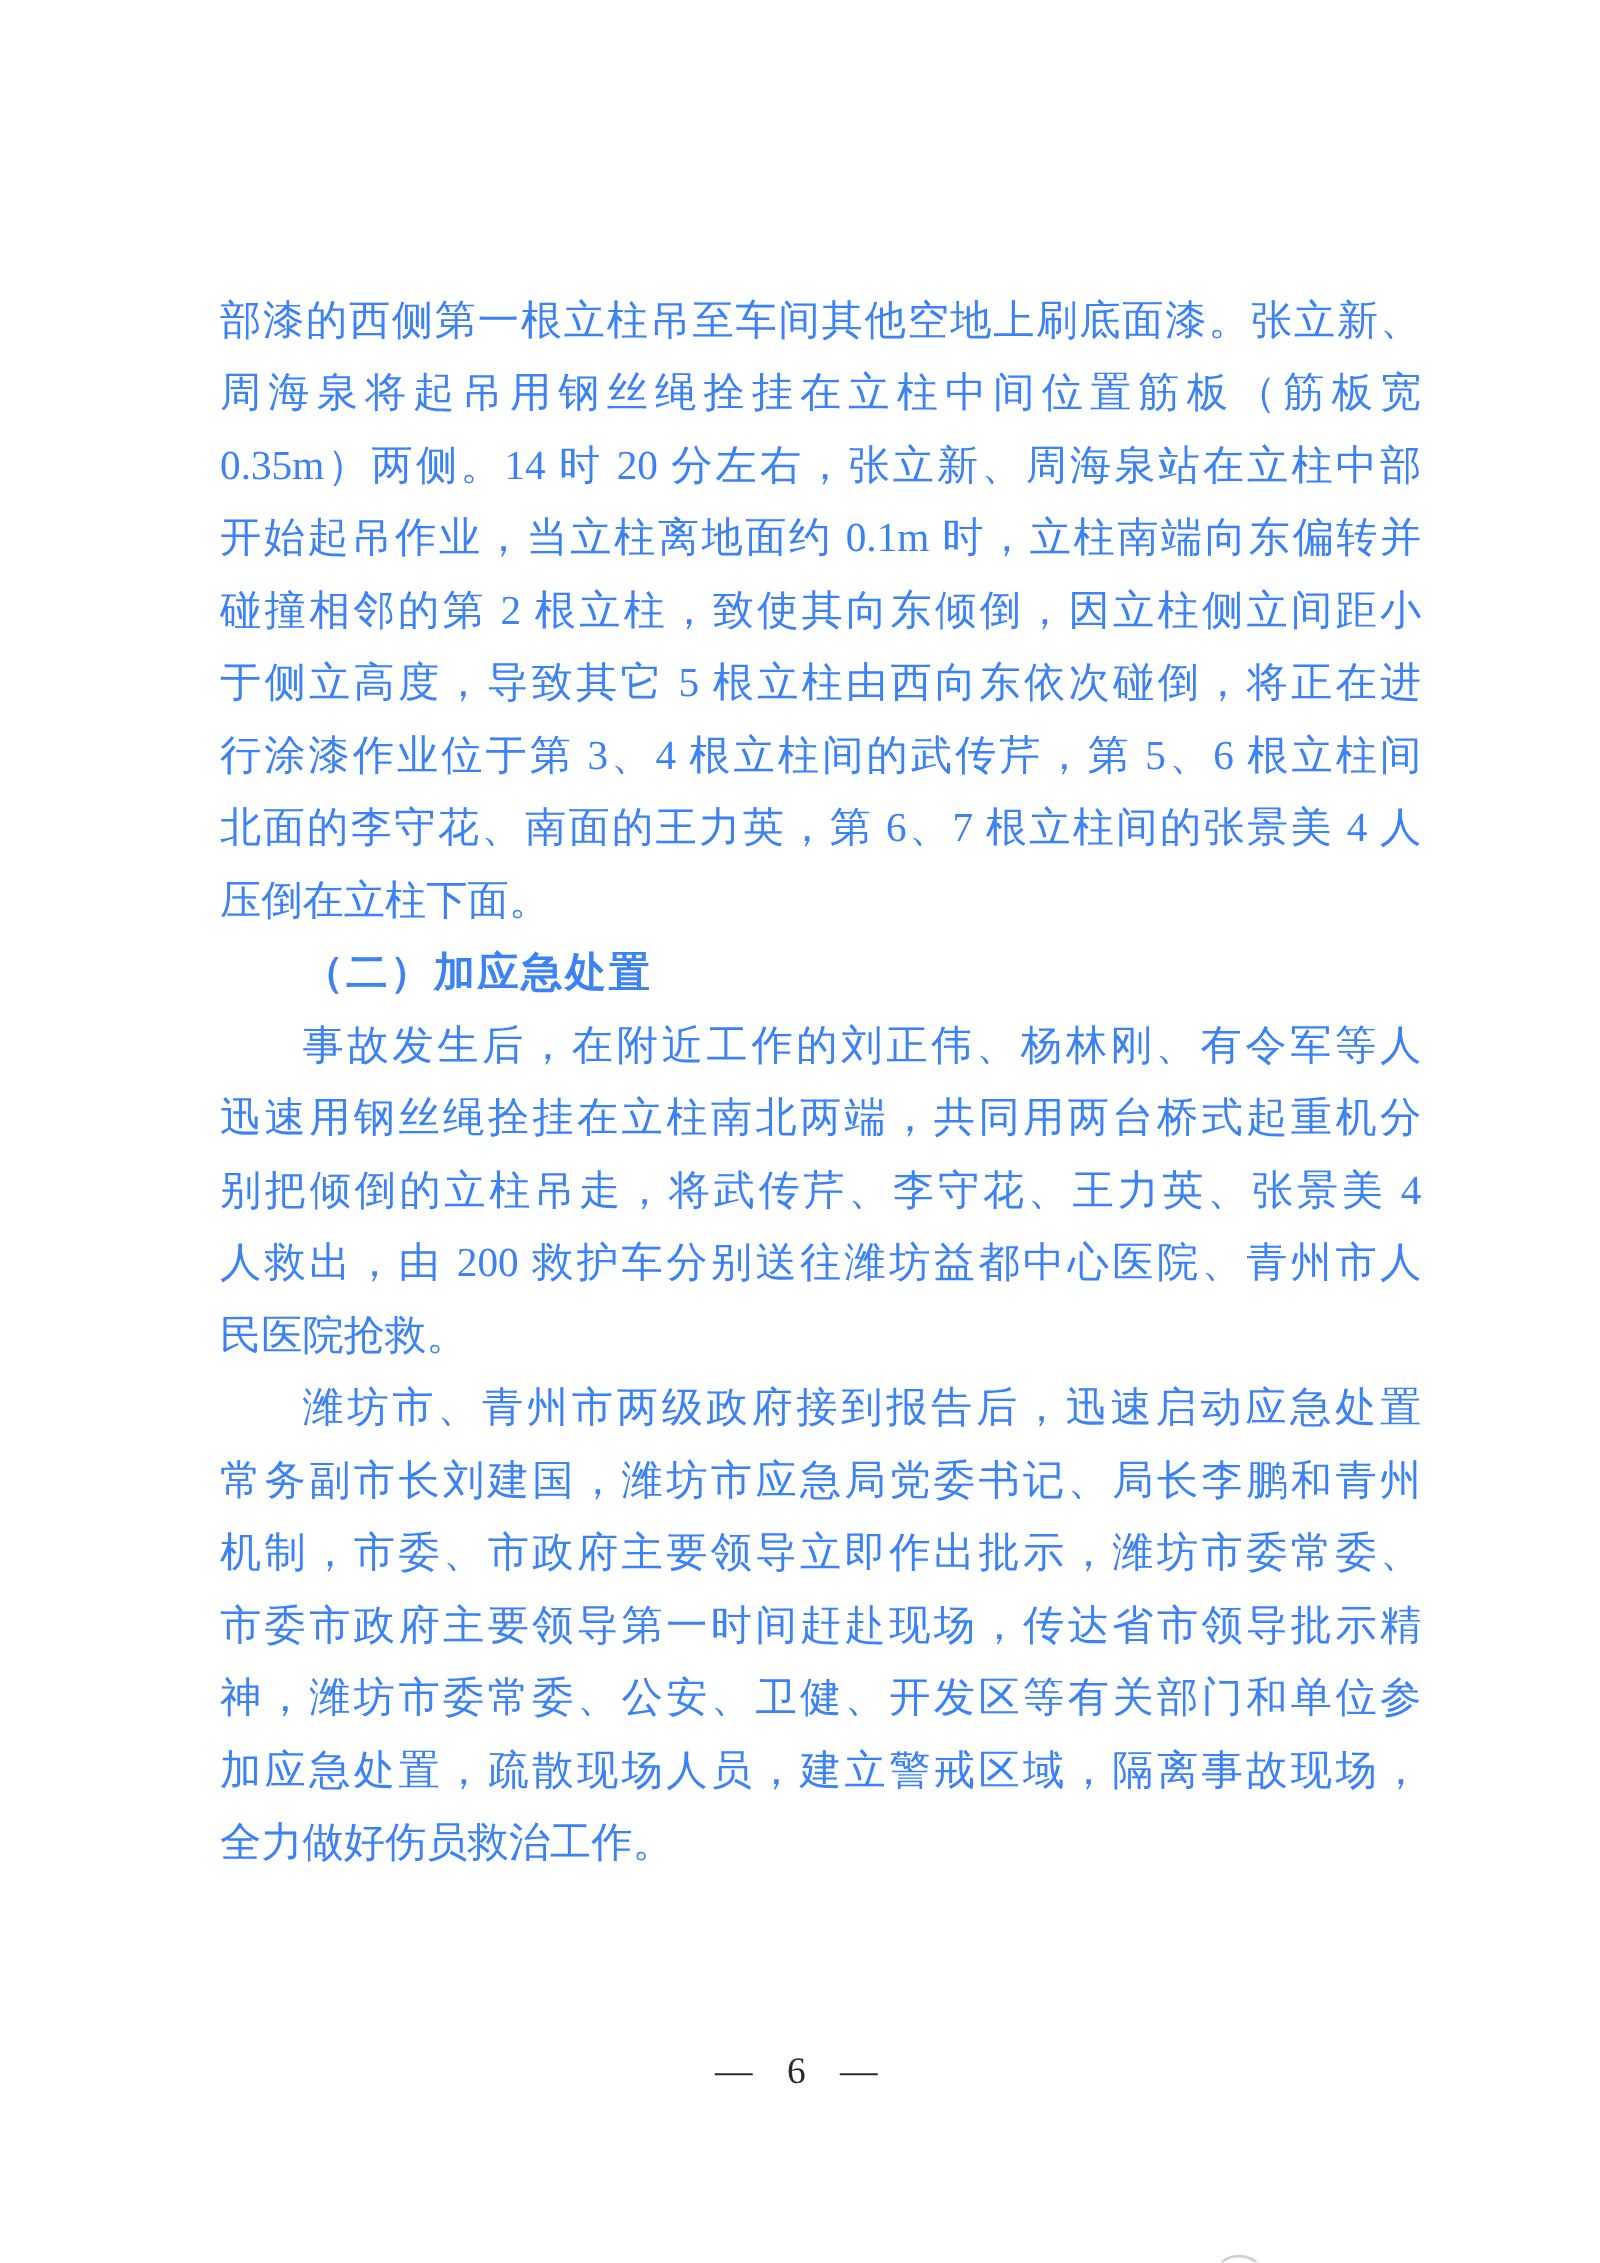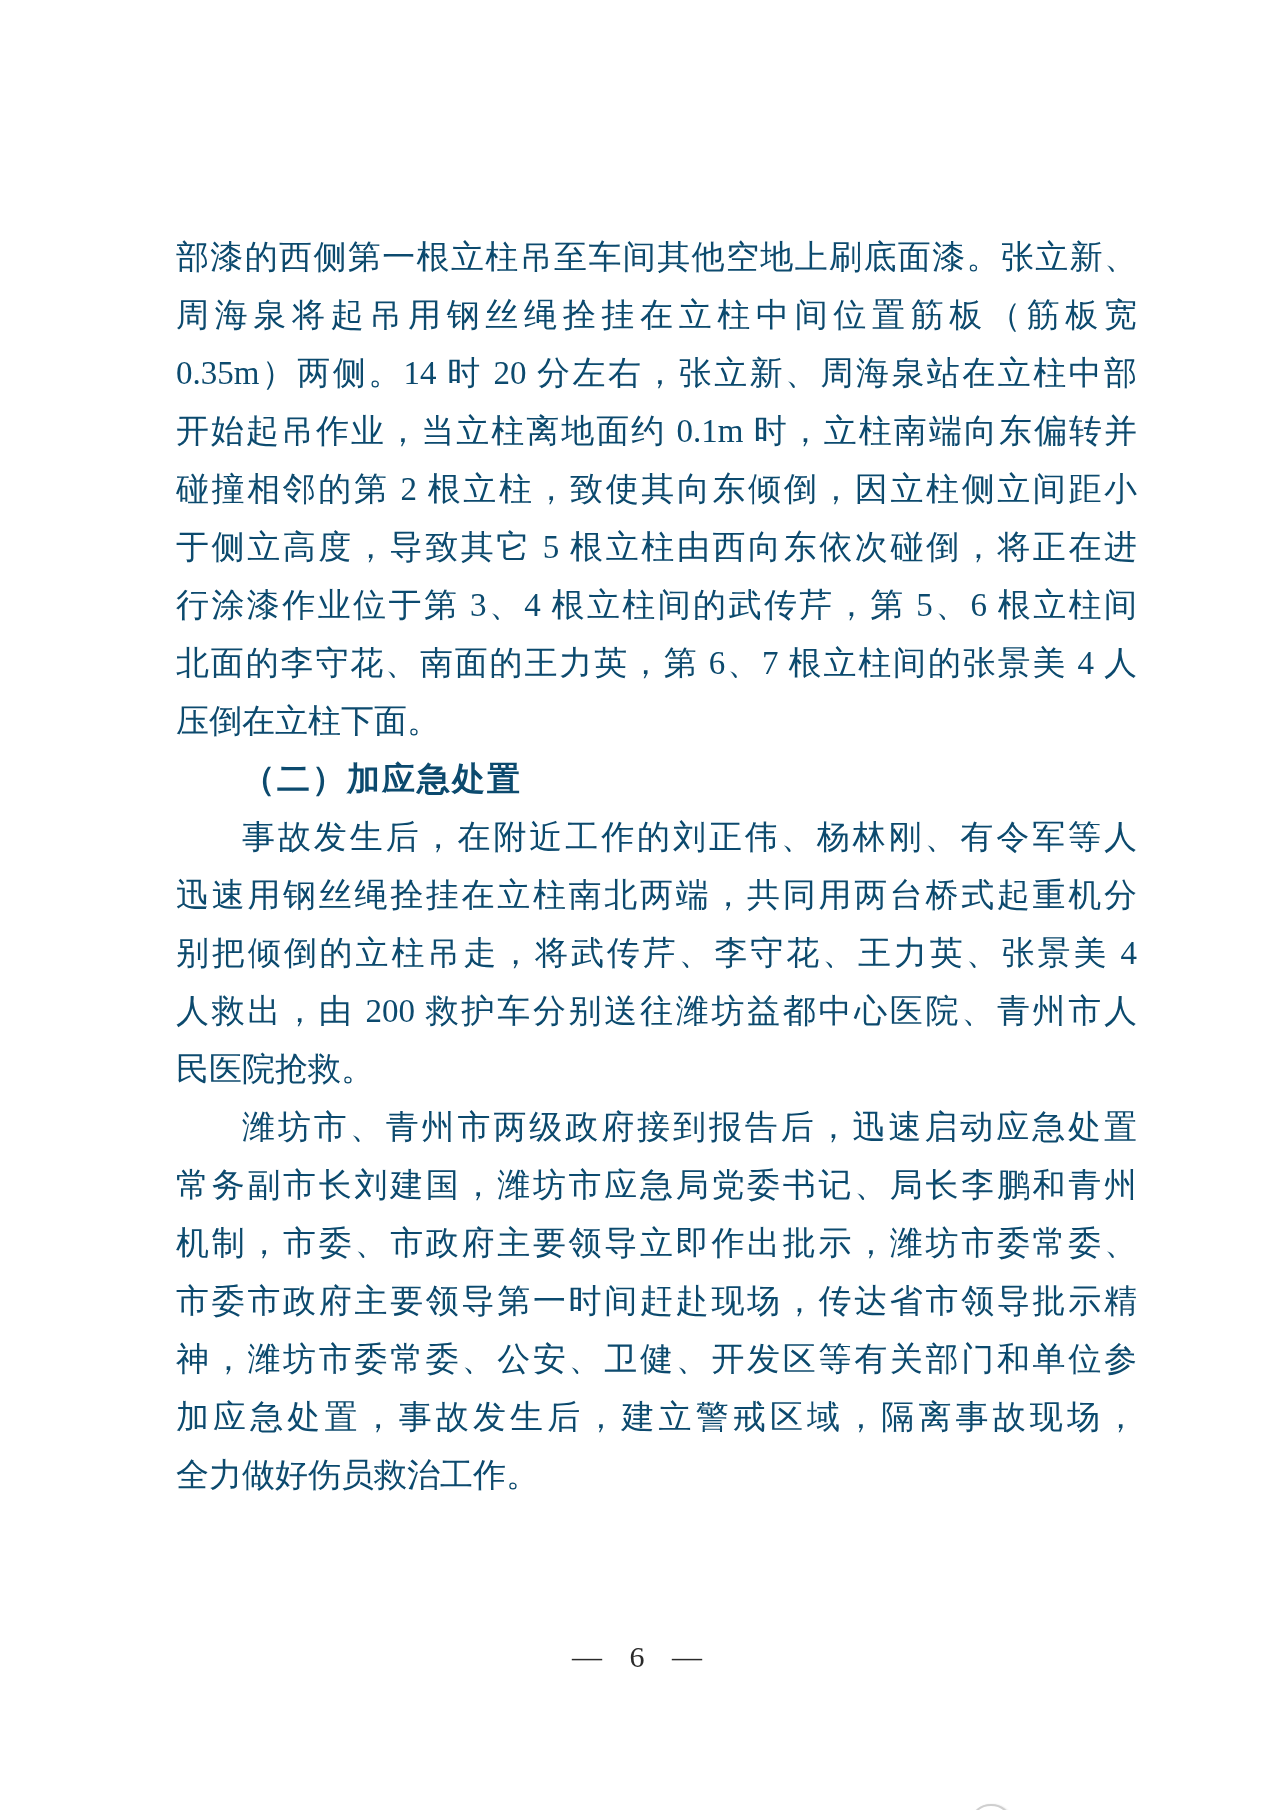--- a/index.html
+++ b/index.html
@@ -18,21 +18,21 @@
   .doc-body {
     position: absolute;
     left: 176px;
     top: 228px;
     width: 961px;
   }
   .block { margin: 0; }
   .line {
     font-size: 33px;
     line-height: 58px;
-    color: #0c4a6e;
+    color: #3b82f6;
     text-align: justify;
     text-align-last: justify;
     text-justify: inter-character;
     white-space: nowrap;
   }
   .line.no-stretch {
     text-align: center;
     text-align-last: left;
   }
   .line.indent {
@@ -102,21 +102,21 @@
         <div class="line">别把倾倒的立柱吊走，将武传芹、李守花、王力英、张景美 4</div>
         <div class="line">人救出，由 200 救护车分别送往潍坊益都中心医院、青州市人</div>
         <div class="line no-stretch">民医院抢救。</div>
       </div>
       <div class="block paragraph">
         <div class="line indent">潍坊市、青州市两级政府接到报告后，迅速启动应急处置</div>
         <div class="line">常务副市长刘建国，潍坊市应急局党委书记、局长李鹏和青州</div>
         <div class="line">机制，市委、市政府主要领导立即作出批示，潍坊市委常委、</div>
         <div class="line">市委市政府主要领导第一时间赶赴现场，传达省市领导批示精</div>
         <div class="line">神，潍坊市委常委、公安、卫健、开发区等有关部门和单位参</div>
-        <div class="line">加应急处置，事故发生后，建立警戒区域，隔离事故现场，</div>
+        <div class="line">加应急处置，疏散现场人员，建立警戒区域，隔离事故现场，</div>
         <div class="line no-stretch">全力做好伤员救治工作。</div>
       </div>
     </div>
 
   <div class="page-footer">
     <span class="page-number">— 6 —</span>
   </div>
 
   <div class="watermark">
     <span class="watermark-icon">

